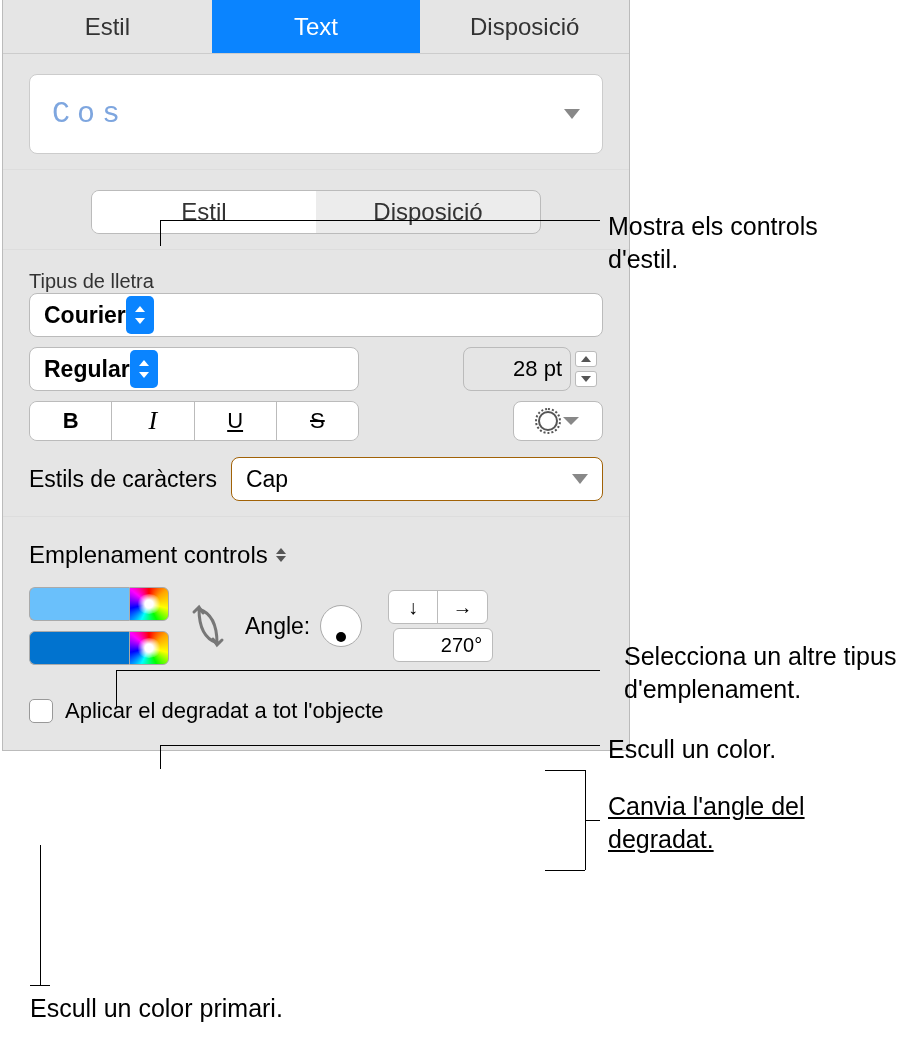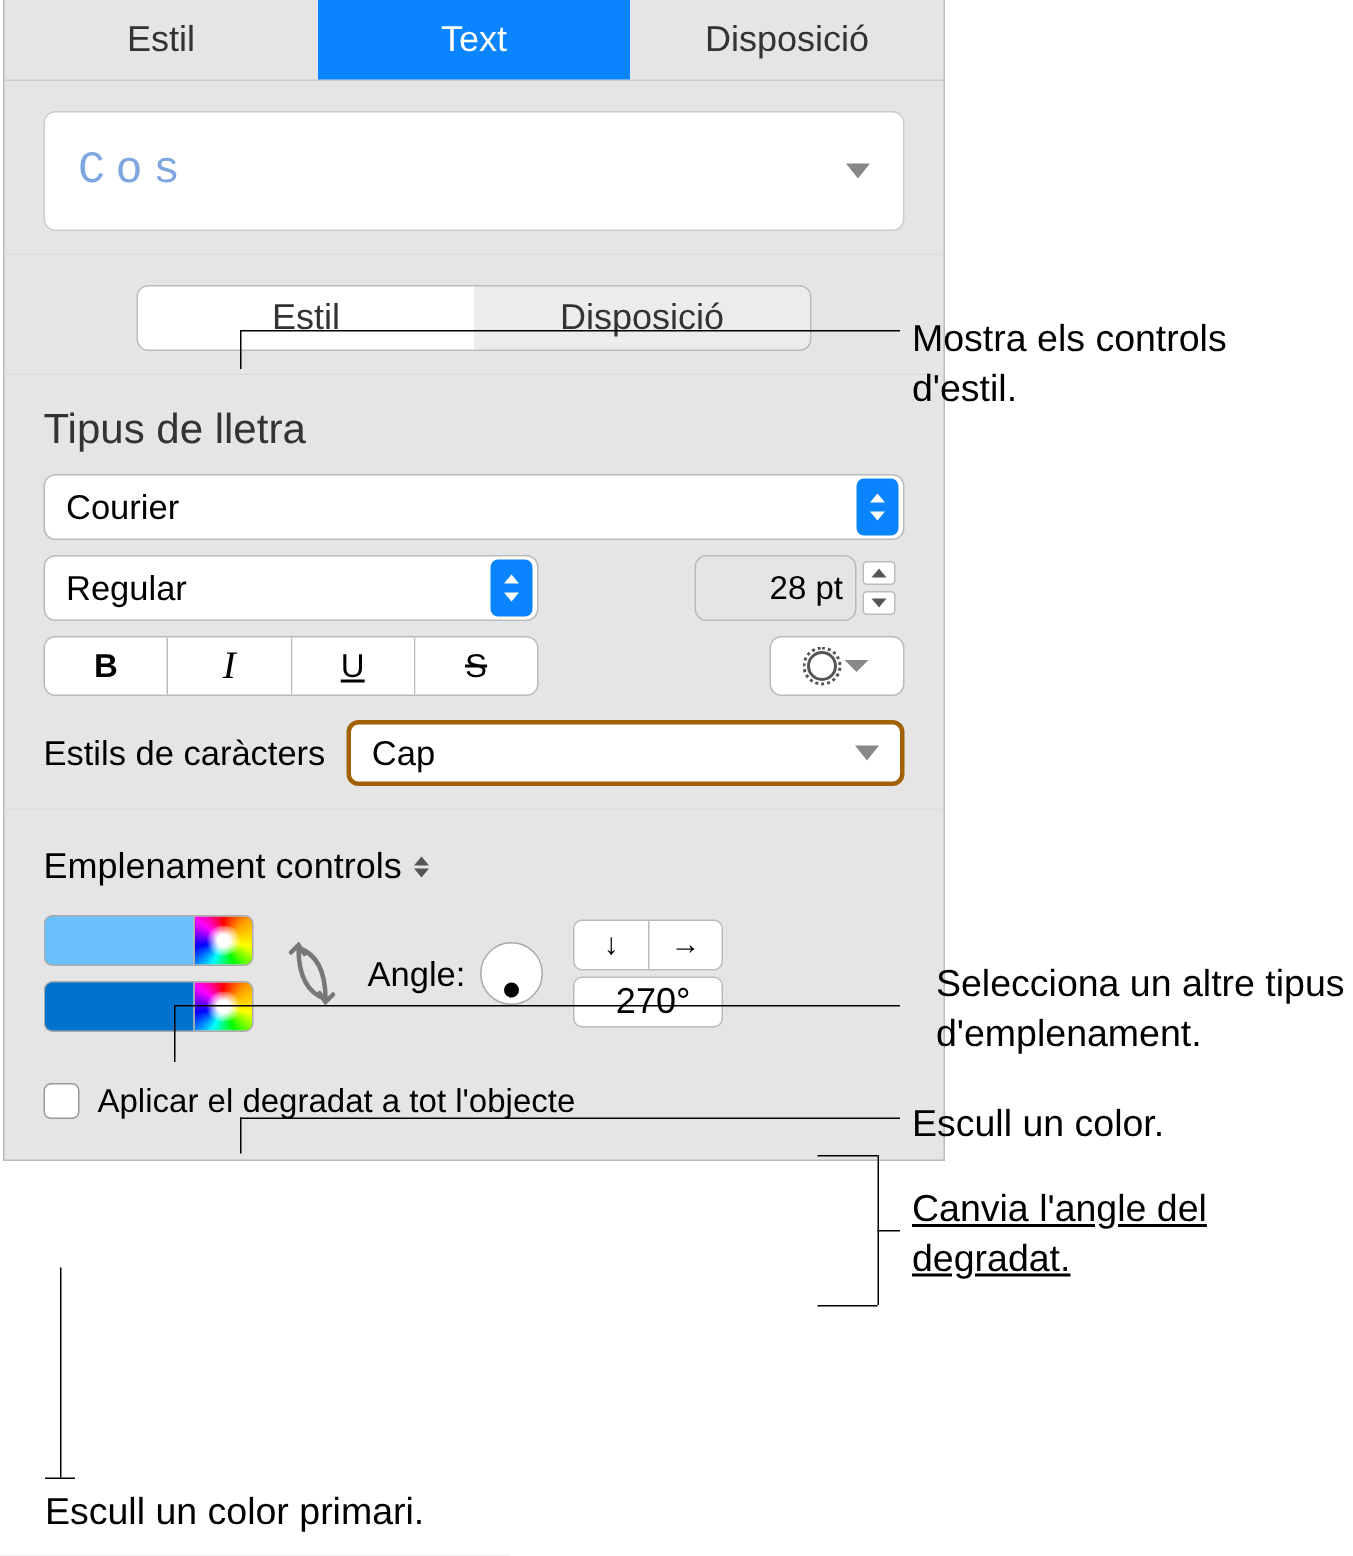--- a/index.html
+++ b/index.html
@@ -9,22 +9,22 @@
   .tab { flex:1; display:flex; align-items:center; justify-content:center; font-size:24px; color:#333; cursor:pointer; }
   .tab.active { background:#0a84ff; color:#fff; font-weight:500; }
   .section { padding: 20px 26px 15px 26px; border-bottom:1px solid #ddd; }
   .section.nobottom{border-bottom:none;}
   .style-dd { width:100%; height:80px; display:flex; align-items:center; justify-content:space-between; border:1px solid #ccc; border-radius:8px; padding:0 22px; background:#fff; cursor:pointer;}
   .style-dd .label { font-family:"Courier New",monospace; font-size:30px; letter-spacing:7px; color:#7ea6df; }
   .chev { width:0; height:0; border-left:8px solid transparent; border-right:8px solid transparent; border-top:10px solid #888;}
   .seg { display:flex; margin:0 auto; width:450px; height:44px; border:1px solid #bbb; border-radius:8px; overflow:hidden; background:#ececec;}
   .seg .seg-btn{ flex:1; display:flex; align-items:center; justify-content:center; font-size:24px; color:#333; cursor:pointer;}
   .seg .seg-btn.active{ background:#fff; }
-  .label-heading{ font-size:28px; color:#333; margin-bottom:14px; }
-  .field{ width:100%; height:44px; border:1px solid #bbb; border-radius:8px; display:flex; align-items:center; justify-content:space-between; padding:0 3px 0 14px; background:#fff; cursor:pointer; font-size:23px;}
+  .label-heading{ font-size:20px; color:#333; }
+  .field{ width:100%; height:44px; border:1px solid #bbb; border-radius:8px; display:flex; align-items:center; padding:0 3px 0 14px; background:#fff; cursor:pointer; font-size:23px;font-weight:bold;}
   .field .stepper{ width:28px; height:38px; background:#0a84ff; border-radius:5px; display:flex; flex-direction:column; align-items:center; justify-content:center; }
   .stepper::before{content:""; width:0;height:0;border-left:5px solid transparent;border-right:5px solid transparent;border-bottom:6px solid #fff;margin-bottom:3px;}
   .stepper::after{content:""; width:0;height:0;border-left:5px solid transparent;border-right:5px solid transparent;border-top:6px solid #fff;margin-top:3px;}
   .row{display:flex; gap:10px; margin-bottom:10px;}
   .size-box{width:108px; height:44px; border:1px solid #bbb; border-radius:8px; display:flex; align-items:center; justify-content:flex-end; padding-right:8px; font-size:22px;}
   .size-stepper{width:28px;height:44px;display:flex;flex-direction:column;justify-content:center; gap:4px; padding:4px 0;}
   .size-stepper span{width:22px;height:16px;border:1px solid #bbb;border-radius:3px;display:flex;align-items:center;justify-content:center;cursor:pointer;background:#fff;}
   .arrow-up{width:0;height:0;border-left:5px solid transparent;border-right:5px solid transparent;border-bottom:6px solid #555;}
   .arrow-down{width:0;height:0;border-left:5px solid transparent;border-right:5px solid transparent;border-top:6px solid #555;}
   .btn-group{display:flex;width:330px;height:40px;border:1px solid #bbb;border-radius:8px;overflow:hidden;}
@@ -32,41 +32,41 @@
   .btn-group .b:last-child{border-right:none;}
   .b.bold{font-weight:700;}
   .b.italic{font-style:italic;font-family:"Times New Roman",serif; font-size:26px;}
   .b.under{text-decoration:underline;}
   .b.strike{text-decoration:line-through;}
   .gear-btn{width:90px;height:40px;border:1px solid #bbb;border-radius:8px;cursor:pointer;display:flex;align-items:center;justify-content:center;gap:5px;background:#fff;}
   .gear-icon{width:20px;height:20px;border:2px solid #555;border-radius:50%;position:relative;}
   .gear-icon::before{content:"";position:absolute;inset:-5px;border:2px dotted #555;border-radius:50%;}
   .char-row{display:flex; align-items:center; gap:14px;}
   .char-label{font-size:23px;}
-  .sel{flex:1;height:44px;border:3px solid #a16207;border-radius:8px;display:flex;align-items:center;justify-content:space-between;padding:0 14px;cursor:pointer;font-size:23px;background:#fff;}
+  .sel{flex:1;height:44px;border:1px solid #a16207;border-radius:8px;display:flex;align-items:center;justify-content:space-between;padding:0 14px;cursor:pointer;font-size:23px;background:#fff;}
   .fill-dd{display:inline-flex;align-items:center;gap:8px;cursor:pointer;font-size:24px;}
   .ud{display:inline-flex;flex-direction:column;gap:2px;}
   .ud::before{content:"";width:0;height:0;border-left:5px solid transparent;border-right:5px solid transparent;border-bottom:6px solid #555;}
   .ud::after{content:"";width:0;height:0;border-left:5px solid transparent;border-right:5px solid transparent;border-top:6px solid #555;}
   .grad-row{display:flex; gap:20px; align-items:center;}
   .grad-swatches{display:flex;flex-direction:column;gap:10px;}
   .sw{display:flex;}
   .swatch{width:100px;height:34px;border:1px solid #aaa;border-right:none;border-top-left-radius:6px;border-bottom-left-radius:6px;cursor:pointer;}
   .wheel{width:40px;height:34px;border:1px solid #aaa;border-top-right-radius:6px;border-bottom-right-radius:6px;background:conic-gradient(red,orange,yellow,lime,cyan,blue,magenta,red);cursor:pointer;position:relative;}
   .wheel::after{content:"";position:absolute;inset:6px;border-radius:50%;background:radial-gradient(circle,#fff 25%,transparent 70%);}
   .swap{width:36px;height:50px;position:relative;cursor:pointer;}
   .swap svg{width:100%;height:100%;}
   .angle-col { display:flex; flex-direction:column; align-items:center; gap:4px;}
   .angle-label{font-size:23px;}
   .angle-dial{width:42px;height:42px;border:1px solid #aaa;border-radius:50%;position:relative;cursor:pointer;background:#fff;}
   .angle-dial::after{content:"";position:absolute;width:10px;height:10px;background:#000;border-radius:50%;left:50%;bottom:4px;transform:translateX(-50%);}
   .dir-btns{width:100px;height:34px;border:1px solid #bbb;border-radius:6px;display:flex;overflow:hidden;background:#fff;}
   .dir-btns span{flex:1;display:flex;align-items:center;justify-content:center;cursor:pointer;font-size:20px;}
   .dir-btns span:first-child{border-right:1px solid #bbb;}
-  .angle-val{width:100px;height:34px;border:1px solid #bbb;border-radius:6px;display:flex;align-items:center;justify-content:flex-end;padding-right:21px;font-size:24px;background:#fff;}
+  .angle-val{width:100px;height:34px;border:1px solid #bbb;border-radius:6px;display:flex;align-items:center;justify-content:flex-end;padding-right:10px;font-size:20px;background:#fff;margin-left:11px;}
   .check-row{display:flex;align-items:center;gap:12px;padding:18px 26px 26px 26px;}
   .chk{width:24px;height:24px;border:1px solid #999;border-radius:5px;background:#fff;cursor:pointer;}
   .callout{position:absolute;font-size:25px;color:#000;line-height:1.3;}
   .lead{position:absolute;border-top:1px solid #000;}
   .leadv{position:absolute;border-left:1px solid #000;}
 </style>
 </head>
 <body>
 
 <div class="panel">

